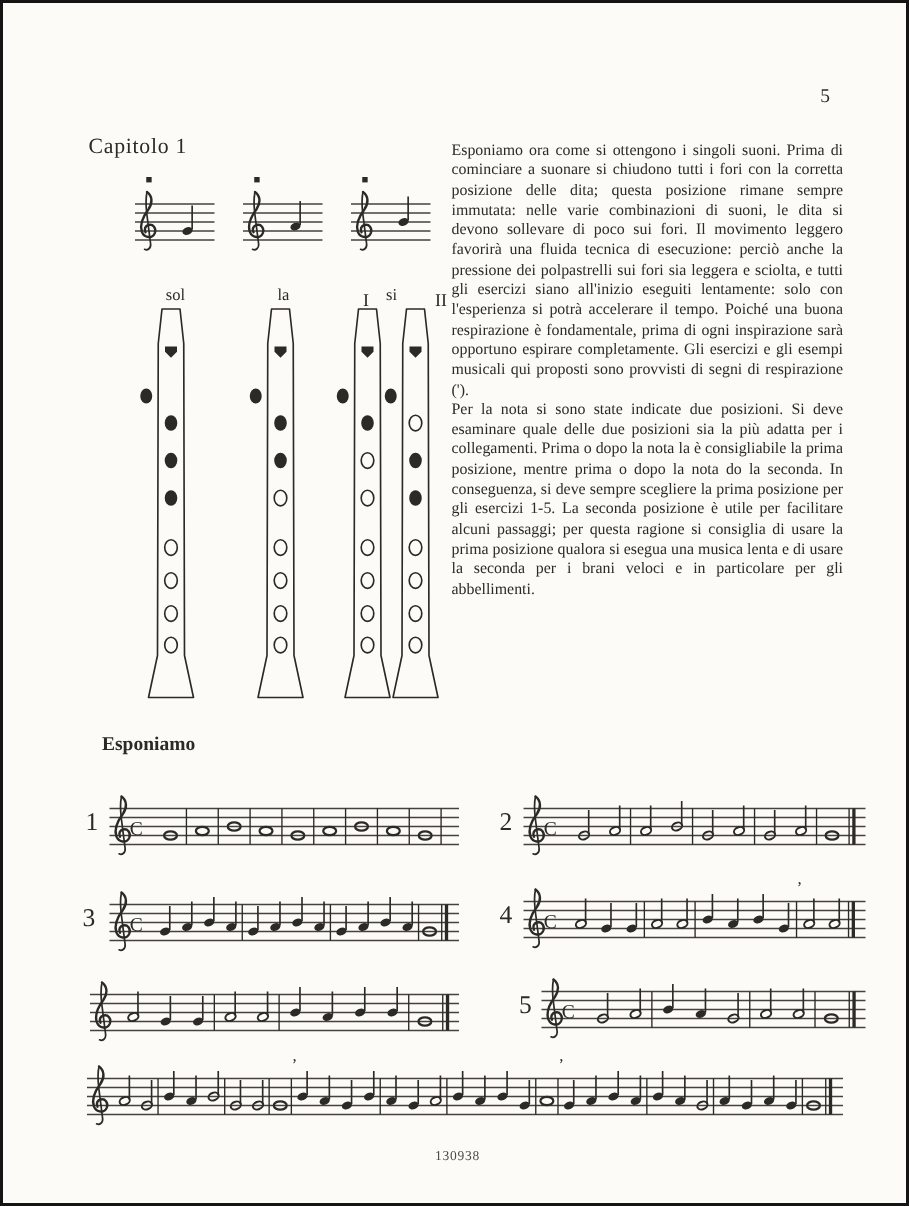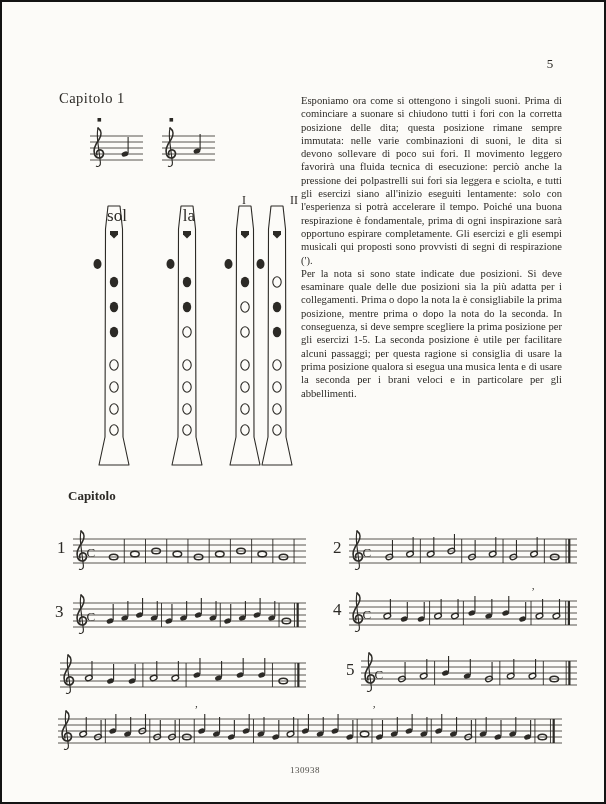--- a/index.html
+++ b/index.html
@@ -9,21 +9,21 @@
     color:#2c2a26;
   }
   .page-number{position:absolute;left:538px;top:54px;width:20px;font-size:13px;text-align:center;}
   .chapter-title{position:absolute;left:57px;top:88px;font-size:14.5px;letter-spacing:.5px;text-align:center;}
   .text-col{
     position:absolute;left:299px;top:92px;width:261px;
     font-size:10.6px;line-height:13.3px;text-align:justify;
   }
   .text-col p{margin:0;}
   .mini{position:absolute;top:112px;width:58px;text-align:center;}
-  .mini-label{margin-top:24px;font-size:17px;}
+  .mini-label{margin-top:8px;font-size:11px;}
   .mini-0{left:86px}.mini-1{left:158px}.mini-2{left:230px}
   .pos-label{position:absolute;top:191px;width:16px;text-align:center;font-size:12px;}
   .pos-1{left:234px}.pos-2{left:284px}
   .recorder{position:absolute;top:202px;width:44px;height:266px;}
   .rec-0{left:90px}.rec-1{left:163px}.rec-2{left:221px}.rec-3{left:253px}
   .exercises-heading{position:absolute;left:66px;top:486px;font-size:13px;font-weight:bold;}
   .ex-num{position:absolute;font-size:17px;}
   .num-1{left:55px;top:536px}.num-2{left:331px;top:536px}
   .num-3{left:53px;top:600px}.num-4{left:331px;top:598px}
   .num-5{left:344px;top:658px}
@@ -83,20 +83,40 @@
     C8.2,44.8 13.6,45.2 15.2,41.4
     C16.4,38 14,35.2 11,36
     C8.8,36.6 8,38.8 9,40.8" fill="none" stroke="#2c2a26" stroke-width="1.6" stroke-linecap="round"></path>
           <path d="M10,14 C9,18.5 9.2,22.5 9.8,28
     L12.4,48.5 C12.8,51.5 10.4,53.2 8.4,52.2" fill="none" stroke="#2c2a26" stroke-width="1.15" stroke-linecap="round"></path>
           <ellipse cx="37" cy="37" rx="3.5" ry="2.5" transform="rotate(-20 37 37)" fill="#2c2a26"></ellipse>
           <line x1="40.1" y1="36" x2="40.1" y2="20" stroke="#2c2a26" stroke-width="1.1"></line>
         </svg></div>
     <div class="mini-label">la</div>
   </div>
+  <div class="mini mini-2">
+    <div><svg width="58" height="64" viewBox="0 0 58 64">
+          <line x1="2" y1="22" x2="55" y2="22" stroke="#45423c" stroke-width="0.9"></line>
+          <line x1="2" y1="28" x2="55" y2="28" stroke="#45423c" stroke-width="0.9"></line>
+          <line x1="2" y1="34" x2="55" y2="34" stroke="#45423c" stroke-width="0.9"></line>
+          <line x1="2" y1="40" x2="55" y2="40" stroke="#45423c" stroke-width="0.9"></line>
+          <line x1="2" y1="46" x2="55" y2="46" stroke="#45423c" stroke-width="0.9"></line>
+          <rect x="9.5" y="4" width="3.6" height="3.6" fill="#2c2a26"></rect>
+          <path d="M10,14 C13.5,16.5 14,21 11,25.5
+    C6.5,31.5 5,36 6.6,40.6
+    C8.2,44.8 13.6,45.2 15.2,41.4
+    C16.4,38 14,35.2 11,36
+    C8.8,36.6 8,38.8 9,40.8" fill="none" stroke="#2c2a26" stroke-width="1.6" stroke-linecap="round"></path>
+          <path d="M10,14 C9,18.5 9.2,22.5 9.8,28
+    L12.4,48.5 C12.8,51.5 10.4,53.2 8.4,52.2" fill="none" stroke="#2c2a26" stroke-width="1.15" stroke-linecap="round"></path>
+          <ellipse cx="37" cy="34" rx="3.5" ry="2.5" transform="rotate(-20 37 34)" fill="#2c2a26"></ellipse>
+          <line x1="40.1" y1="33" x2="40.1" y2="17" stroke="#2c2a26" stroke-width="1.1"></line>
+        </svg></div>
+    <div class="mini-label">si</div>
+  </div>
 
   <div class="pos-label pos-1">I</div>
   <div class="pos-label pos-2">II</div>
 
   <div class="recorder rec-0"><svg width="44" height="266" viewBox="0 0 44 266">
         <path d="M16,2 L28,2 L30.5,25 L31,233 L37,261 L7,261 L13,233 L13.5,25 Z" fill="none" stroke="#2c2a26" stroke-width="1.1" stroke-linejoin="round"></path>
         <path d="M18,27 L26,27 L26,30.5 L22,34.5 L18,30.5 Z" fill="#2c2a26"></path>
         <ellipse cx="5.5" cy="60" rx="4" ry="5" fill="#2c2a26"></ellipse>
         <ellipse cx="22" cy="78" rx="4.2" ry="5.2" fill="#2c2a26"></ellipse>
         <ellipse cx="22" cy="103" rx="4.2" ry="5.2" fill="#2c2a26"></ellipse>
@@ -136,21 +156,21 @@
         <ellipse cx="5.5" cy="60" rx="4" ry="5" fill="#2c2a26"></ellipse>
         <ellipse cx="22" cy="78" rx="4.2" ry="5.2" fill="#fcfbf8" stroke="#2c2a26" stroke-width="1.1"></ellipse>
         <ellipse cx="22" cy="103" rx="4.2" ry="5.2" fill="#2c2a26"></ellipse>
         <ellipse cx="22" cy="128" rx="4.2" ry="5.2" fill="#2c2a26"></ellipse>
         <ellipse cx="22" cy="161" rx="4.2" ry="5.2" fill="#fcfbf8" stroke="#2c2a26" stroke-width="1.1"></ellipse>
         <ellipse cx="22" cy="183" rx="4.2" ry="5.2" fill="#fcfbf8" stroke="#2c2a26" stroke-width="1.1"></ellipse>
         <ellipse cx="22" cy="205" rx="4.2" ry="5.2" fill="#fcfbf8" stroke="#2c2a26" stroke-width="1.1"></ellipse>
         <ellipse cx="22" cy="226" rx="4.2" ry="5.2" fill="#fcfbf8" stroke="#2c2a26" stroke-width="1.1"></ellipse>
       </svg></div>
 
-  <div class="exercises-heading">Capitolo</div>
+  <div class="exercises-heading">Esponiamo</div>
 
   <div class="ex-num num-1">1</div>
   <div class="ex-num num-2">2</div>
   <div class="ex-num num-3">3</div>
   <div class="ex-num num-4">4</div>
   <div class="ex-num num-5">5</div>
 
   <div class="staff-block st-0"><svg width="235" height="62" viewBox="0 0 235 62">
         <line x1="1" y1="20" x2="234" y2="20" stroke="#45423c" stroke-width="0.9"></line>
         <line x1="1" y1="26" x2="234" y2="26" stroke="#45423c" stroke-width="0.9"></line>

